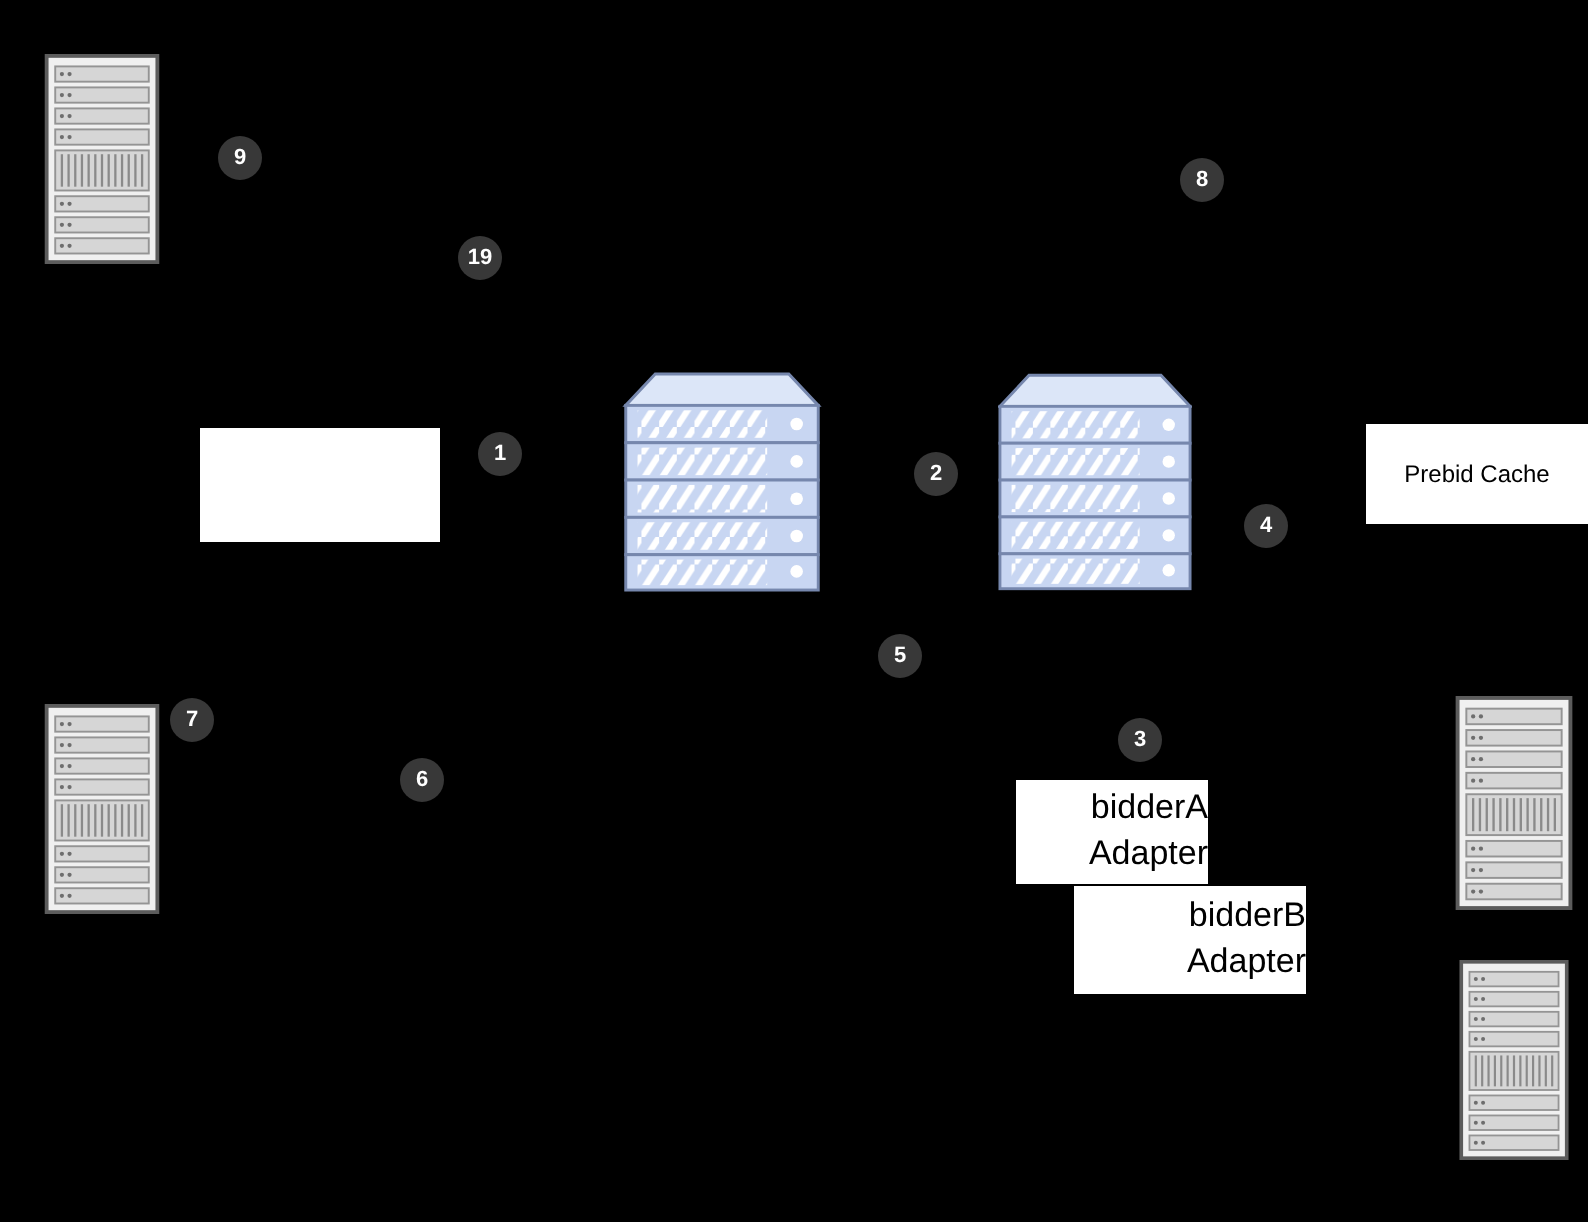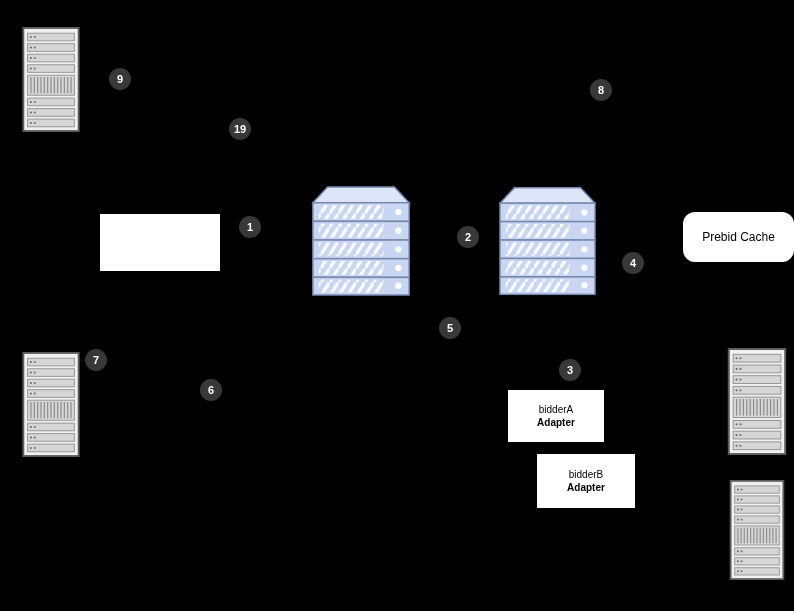--- a/index.html
+++ b/index.html
@@ -29,31 +29,30 @@
     position: absolute;
     background: #ffffff;
     color: #000000;
     box-sizing: border-box;
   }
   .label-box {
     display: flex;
     align-items: center;
     justify-content: center;
     font-size: 12px;
-    border-radius: 12px;
   }
   .adapter-box {
     display: flex;
     flex-direction: column;
-    align-items: center;
+    align-items: flex-end;
     justify-content: center;
-    font-size: 10px;
+    font-size: 17px;
     line-height: 1.35;
   }
-  .bold { font-weight: bold; }
+  .bold { font-weight: normal; }
 </style>
 </head>
 <body>
 
 <div id="canvas">
 
   <svg width="0" height="0" style="position:absolute" aria-hidden="true">
     <defs>
       <pattern id="diag" width="9" height="14" patternUnits="userSpaceOnUse">
         <line x1="-2" y1="17" x2="11" y2="-3" stroke="#ffffff" stroke-width="3.2"></line>
@@ -151,21 +150,21 @@
 
   <div class="white-box label-box" style="left:683px; top:212px; width:111px; height:50px">
     <span>Prebid Cache</span>
   </div>
 
   <div class="white-box adapter-box" style="left:508px; top:390px; width:96px; height:52px">
     <div>bidderA</div>
     <div class="bold">Adapter</div>
   </div>
 
-  <div class="white-box adapter-box" style="left:537px; top:454px; width:98px; height:54px">
+  <div class="white-box adapter-box" style="left:537px; top:443px; width:116px; height:54px">
     <div>bidderB</div>
     <div class="bold">Adapter</div>
   </div>
 
   <div class="badge" style="left:250px; top:227px">1</div>
   <div class="badge" style="left:468px; top:237px">2</div>
   <div class="badge" style="left:570px; top:370px">3</div>
   <div class="badge" style="left:633px; top:263px">4</div>
   <div class="badge" style="left:450px; top:328px">5</div>
   <div class="badge" style="left:211px; top:390px">6</div>

